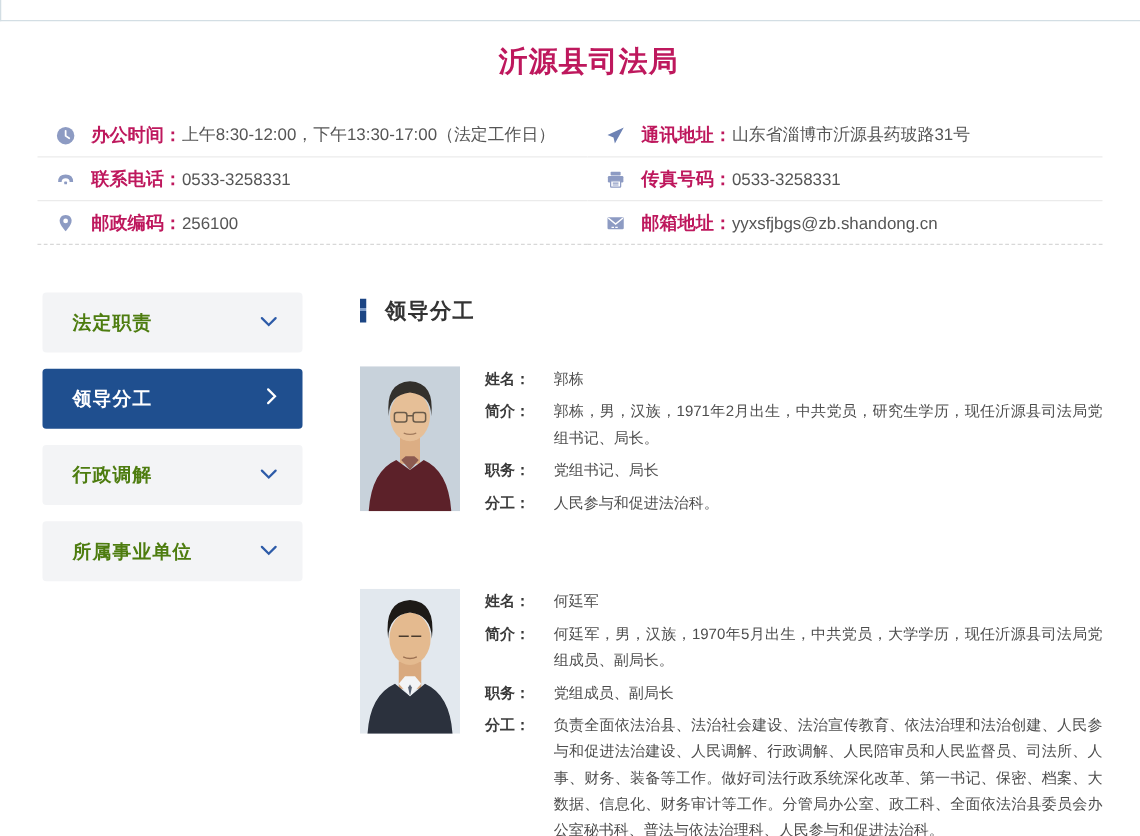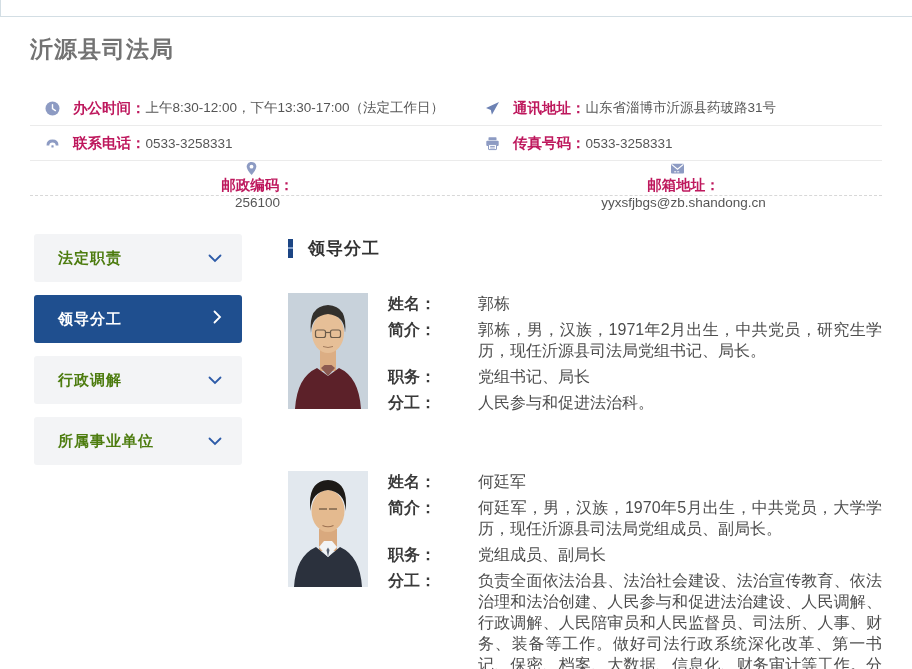--- a/index.html
+++ b/index.html
@@ -2,27 +2,27 @@
 <html><head>
 <meta charset="utf-8">
 <style>
   html,body{margin:0;padding:0;}
   body{
     width:912px;height:669px;overflow:hidden;background:#ffffff;
     font-family:"Liberation Sans","DejaVu Sans",sans-serif;
     color:#333;
   }
   .top-hairline{height:17px;box-sizing:border-box;border-bottom:1px solid #d3dee4;border-left:1px solid #d3dee4;}
-  .page-title{margin:17px 0 0 30px;font-size:23px;font-weight:bold;color:#737373;letter-spacing:1px;}
+  .page-title{margin:17px 0 0 30px;font-size:23px;font-weight:bold;color:#be185d;letter-spacing:1px;text-align:center;}
 
   
   .contact{margin:26px 30px 0 30px;display:grid;grid-template-columns:440px 1fr;}
   .contact-cell{display:flex;align-items:center;height:35px;box-sizing:border-box;
     border-bottom:1px solid #ebebeb;padding-left:15px;}
-  .contact-cell.dashed{border-bottom:1px dashed #d8d8d8;flex-direction:column;}
+  .contact-cell.dashed{border-bottom:1px dashed #d8d8d8;}
   .contact-cell .icon{width:15px;height:15px;margin-right:13px;flex:none;display:flex;}
   .contact-label{font-size:14.5px;font-weight:bold;color:#be185d;white-space:nowrap;}
   .contact-value{font-size:13.5px;color:#555;white-space:nowrap;}
 
   
   .layout{display:flex;align-items:flex-start;margin:38px 30px 0 34px;}
   .sidebar{width:208px;flex:none;margin-right:46px;}
   .side-item{height:48px;margin-bottom:13px;background:#f3f4f6;border-radius:3px;
     display:flex;align-items:center;justify-content:space-between;padding:0 20px 0 24px;cursor:pointer;}
   .side-item .lbl{font-size:15px;font-weight:bold;color:#4d7c0f;letter-spacing:1px;}
@@ -32,21 +32,21 @@
   .main{flex:1;min-width:0;}
   .section-head{display:flex;align-items:center;height:22px;margin-top:3px;}
   .section-bar{width:5px;height:19px;margin-right:15px;
     background:linear-gradient(to bottom,#1c4584 0%,#1c4584 40%,#7e9cc9 40%,#7e9cc9 52%,#1c4584 52%,#1c4584 100%);}
   .section-title{font-size:17px;font-weight:bold;color:#333;letter-spacing:1px;}
 
   .profile{display:flex;margin-top:34px;}
   .profile + .profile{margin-top:53px;}
   .photo{width:80px;height:116px;flex:none;margin-right:20px;}
   .fields{flex:1;min-width:0;}
-  .frow{display:flex;margin-bottom:5px;font-size:16px;line-height:21px;gap:35px;}
+  .frow{display:flex;margin-bottom:5px;font-size:12px;line-height:21px;}
   .flabel{flex:0 0 55px;font-weight:bold;color:#3a3a3a;white-space:nowrap;}
   .fvalue{color:#4d4d4d;text-align:justify;}
 </style>
 </head>
 <body>
 
 <div class="top-hairline"></div>
 
 <h1 class="page-title">沂源县司法局</h1>
 

